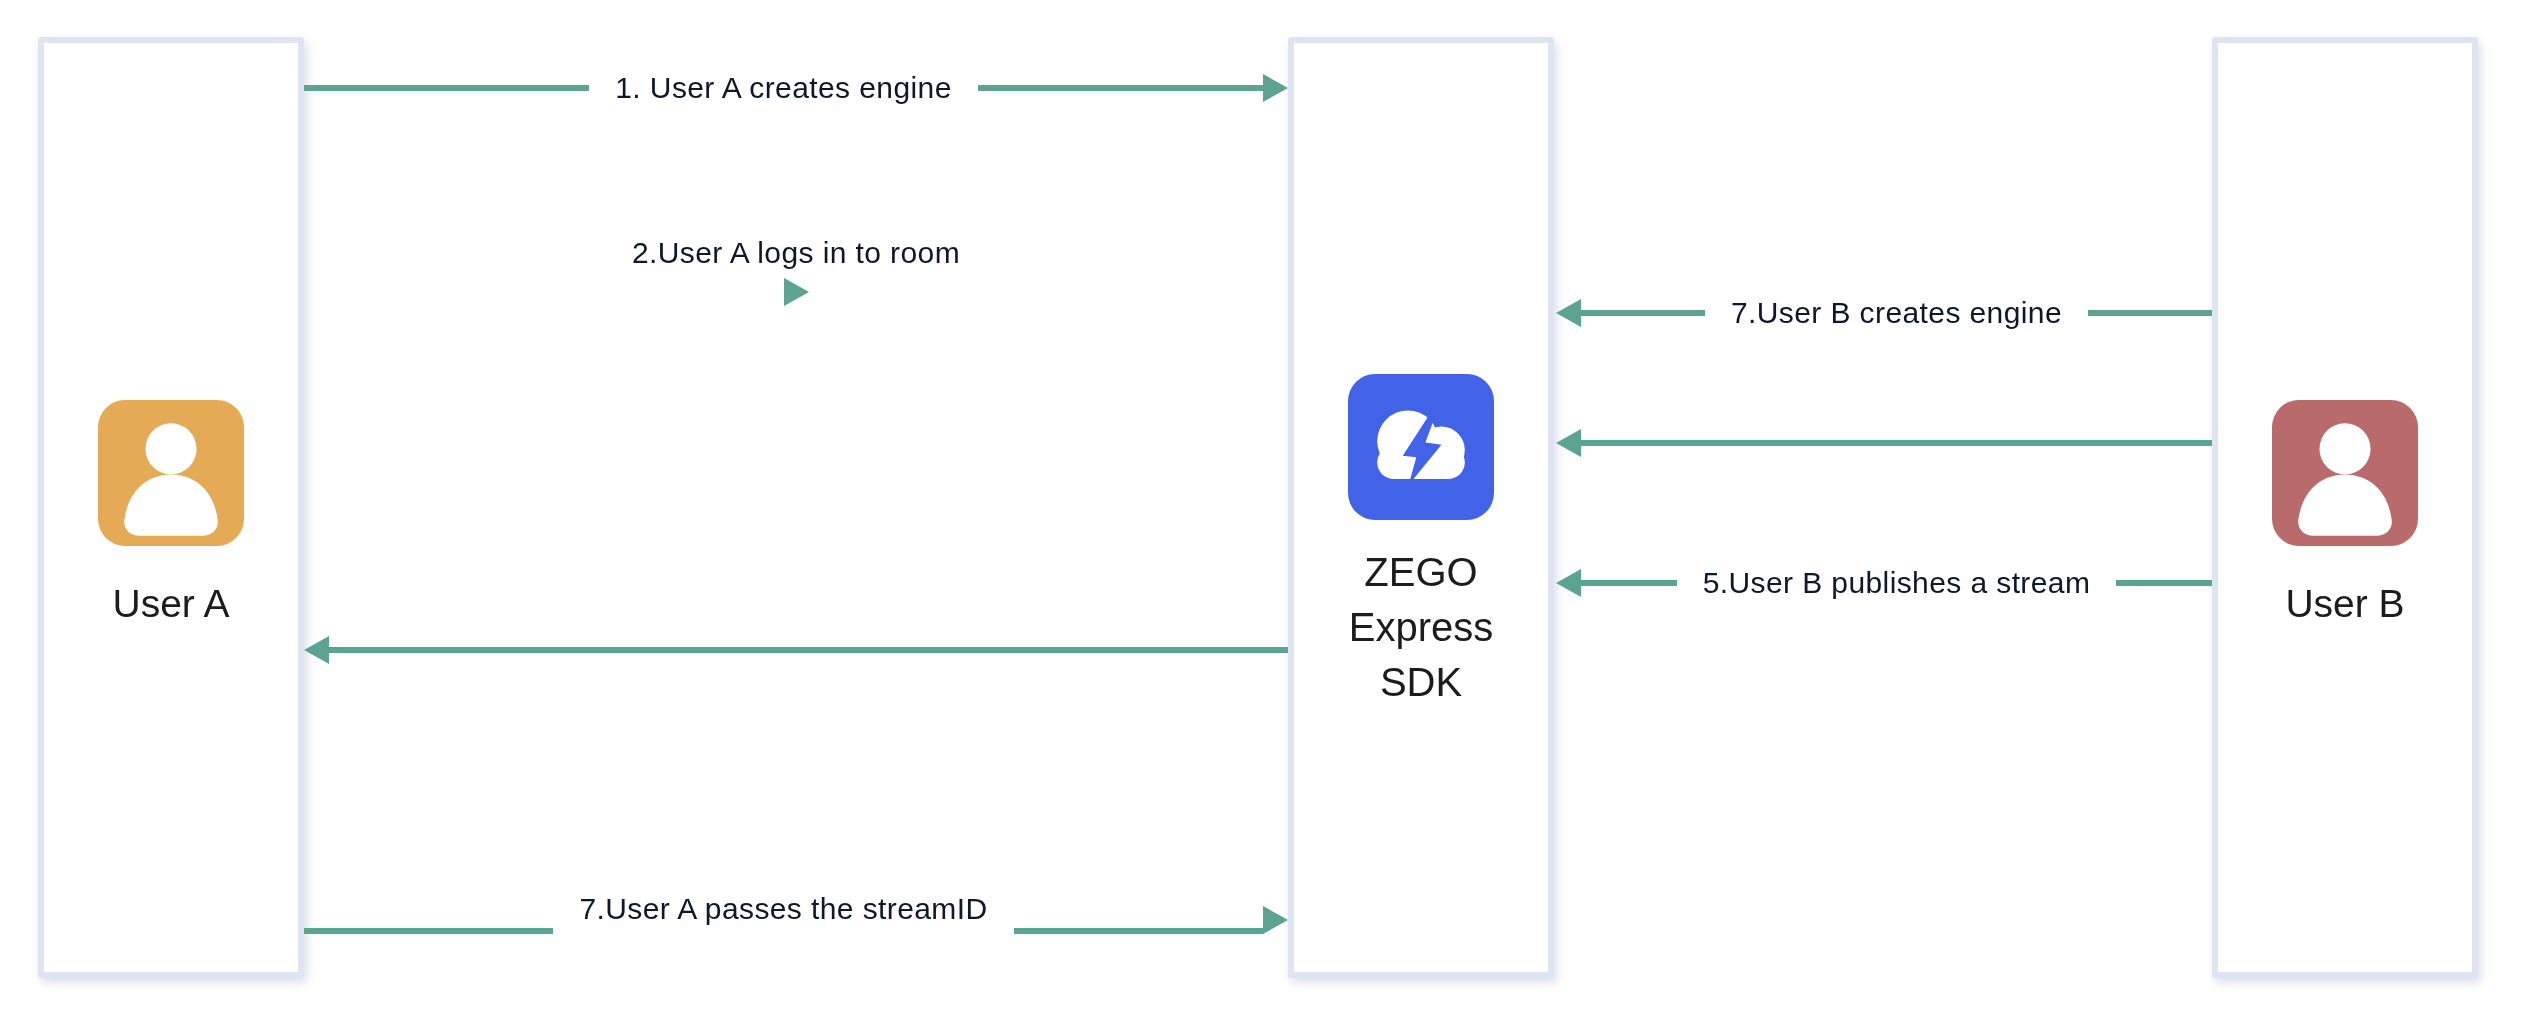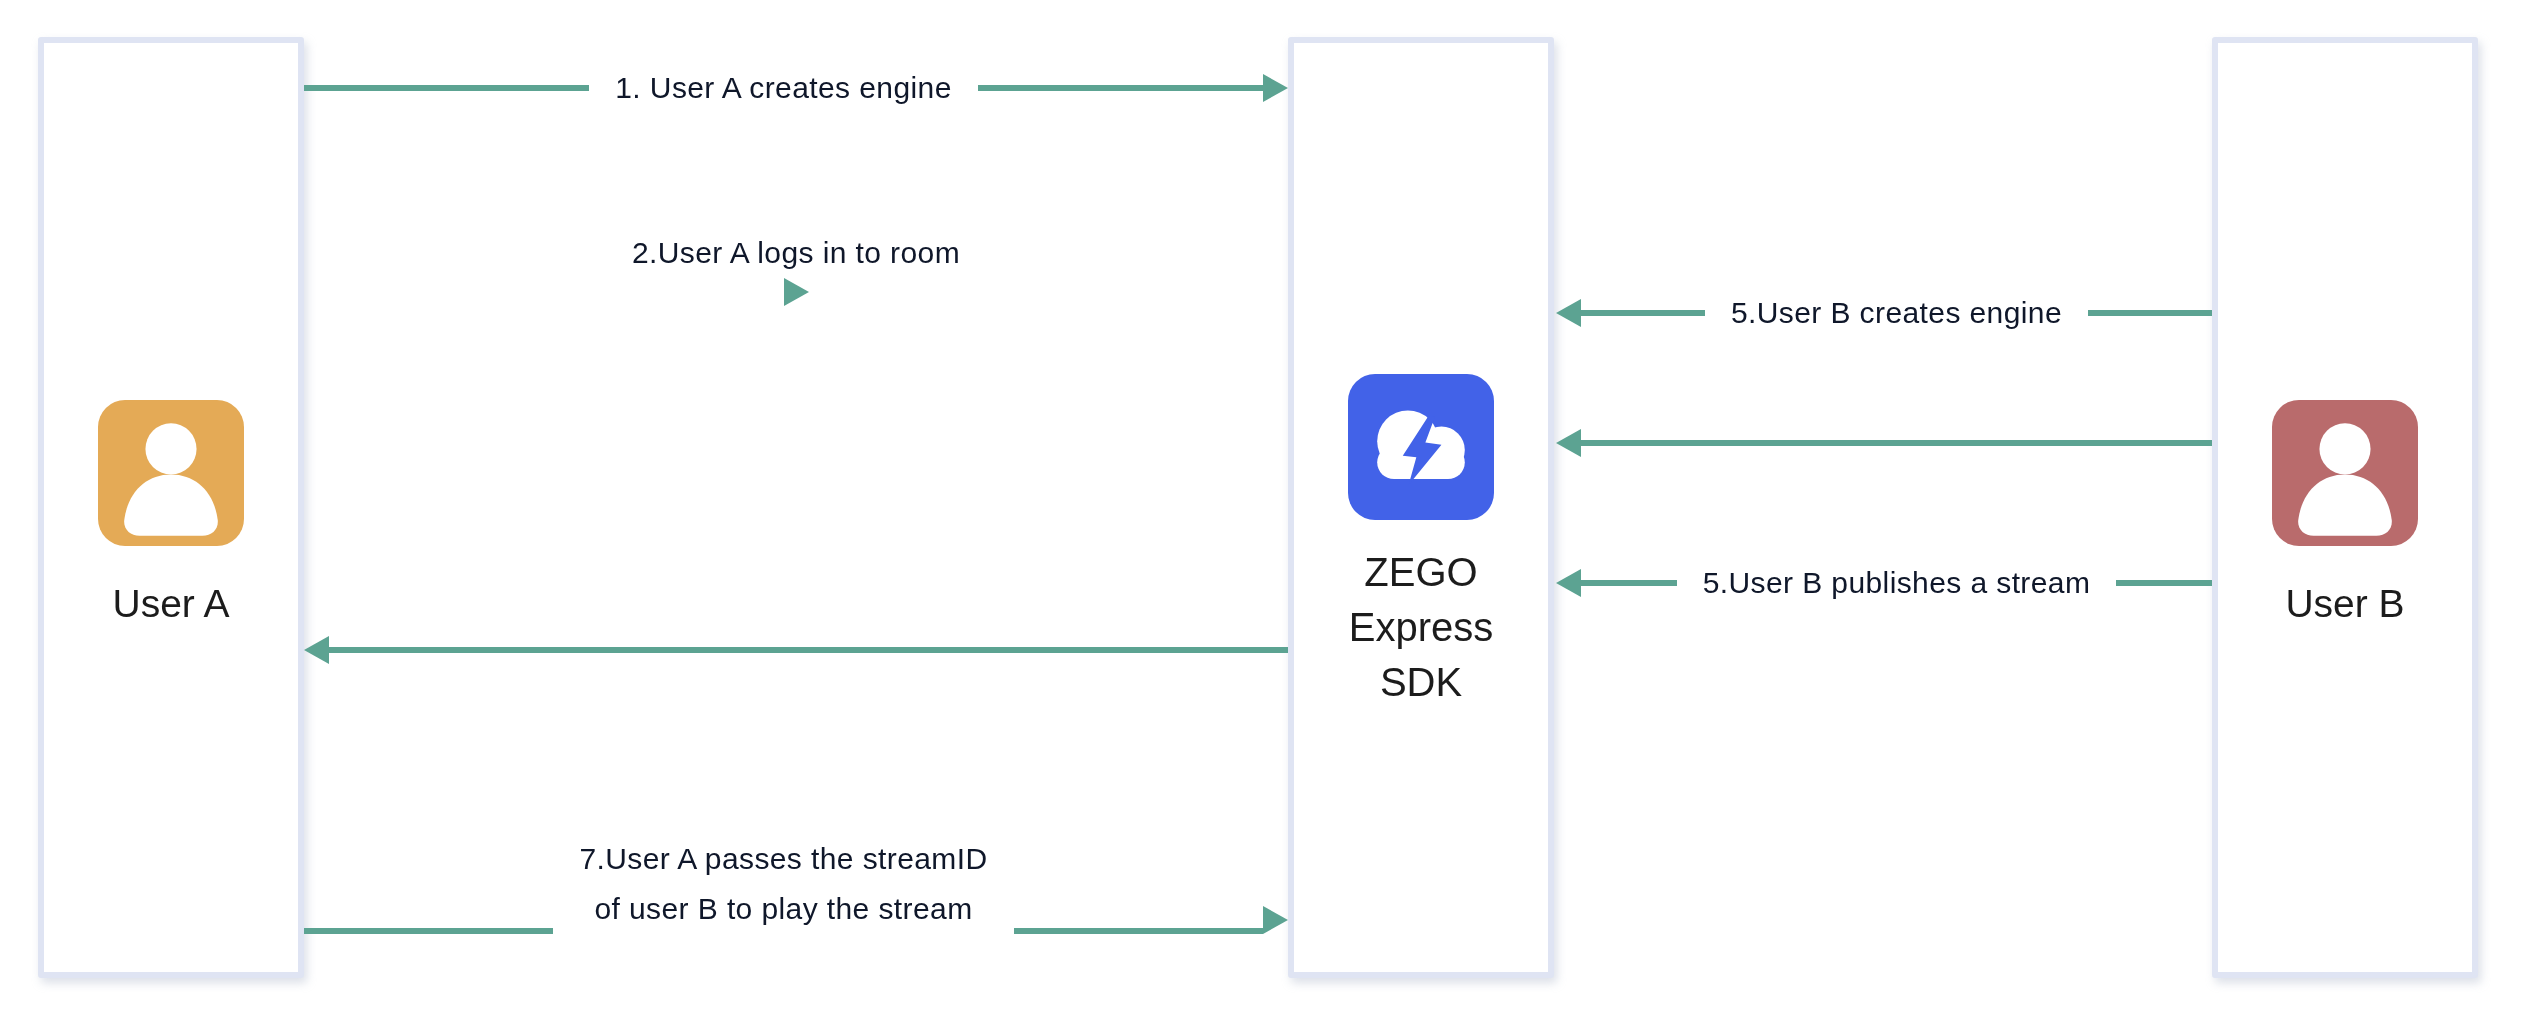--- a/index.html
+++ b/index.html
@@ -109,21 +109,21 @@
   <div class="arrow single a2">
     <div class="seg"></div>
     <div class="lbl"><span>2.User A logs in to room</span></div>
     <div class="seg"></div>
     <div class="head head-right"></div>
   </div>
 
   <div class="arrow single a3">
     <div class="head head-left"></div>
     <div class="seg"></div>
-    <div class="lbl"><span>5.User B creates engine</span></div>
+    <div class="lbl"><span>7.User B creates engine</span></div>
     <div class="seg"></div>
   </div>
 
   <div class="arrow single a4">
     <div class="head head-left"></div>
     <div class="seg"></div>
     <div class="seg"></div>
   </div>
 
   <div class="arrow single a5">
@@ -136,19 +136,18 @@
   <div class="arrow a6">
     <div class="head head-left"></div>
     <div class="seg"></div>
     <div class="seg"></div>
   </div>
 
   <div class="arrow a7">
     <div class="seg"></div>
     <div class="lbl">
       <div>7.User A passes the streamID</div>
-      <div>of user B to play the stream</div>
     </div>
     <div class="seg"></div>
     <div class="head head-right"></div>
   </div>
 
 </div>
 
 </body></html>

